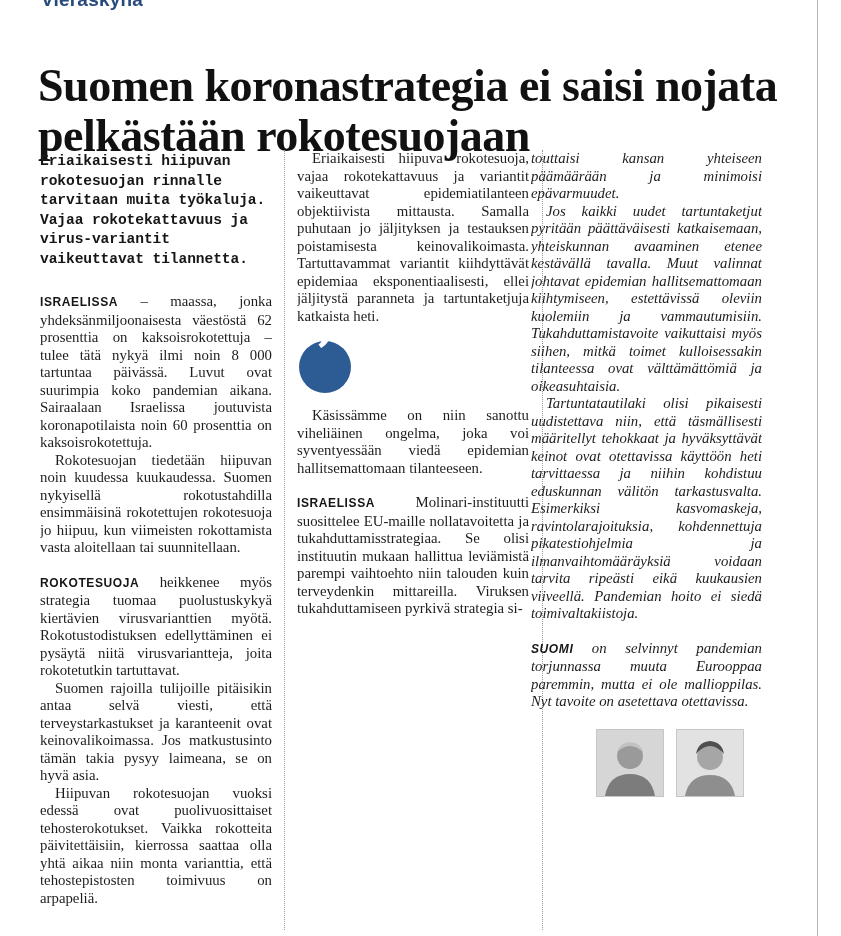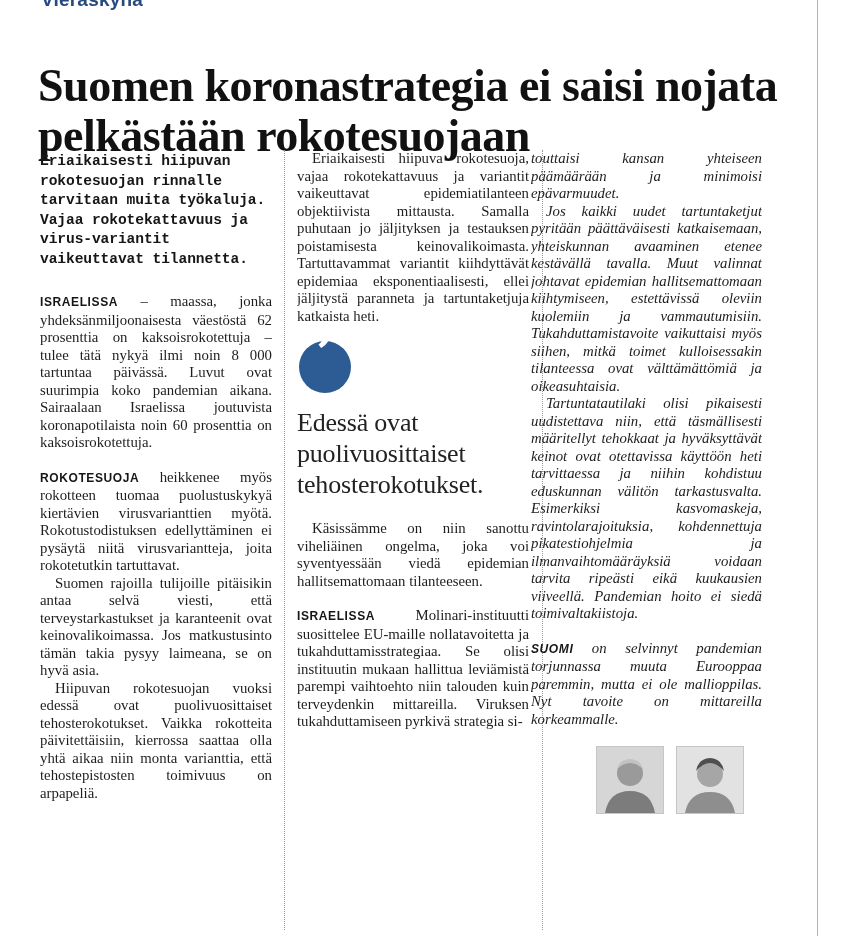--- a/index.html
+++ b/index.html
@@ -74,53 +74,53 @@
 <div class="vdiv vdiv1"></div>
 <div class="vdiv vdiv2"></div>
 
 <div class="col col1">
   <div class="intro">Eriaikaisesti hiipuvan rokotesuojan rinnalle tarvitaan muita työkaluja. Vajaa rokotekattavuus ja virus-variantit vaikeuttavat tilannetta.</div>
 
   <p class="body-p">
     <span class="lead">ISRAELISSA</span>
     <span>– maassa, jonka yhdeksänmiljoonaisesta väestöstä 62 prosenttia on kaksoisrokotettuja – tulee tätä nykyä ilmi noin 8&nbsp;000 tartuntaa päivässä. Luvut ovat suurimpia koko pandemian aikana. Sairaalaan Israelissa joutuvista koronapotilaista noin 60 prosenttia on kaksoisrokotettuja.</span>
   </p>
+  <p class="body-p indent-p">Rokotesuojan tiedetään hiipuvan noin kuudessa kuukaudessa. Suomen nykyisellä rokotustahdilla ensimmäisinä rokotettujen rokotesuoja jo hiipuu, kun viimeisten rokottamista vasta aloitellaan tai suunnitellaan.</p>
   <p class="body-p gap-p">
     <span class="lead">ROKOTESUOJA</span>
-    <span>heikkenee myös rokotteen tuomaa puolustuskykyä kiertävien virusvarianttien myötä. Rokotustodistuksen edellyttäminen ei pysäytä niitä virusvariantteja, joita rokotetutkin tartuttavat.</span>
+    <span>heikkenee myös strategia tuomaa puolustuskykyä kiertävien virusvarianttien myötä. Rokotustodistuksen edellyttäminen ei pysäytä niitä virusvariantteja, joita rokotetutkin tartuttavat.</span>
   </p>
   <p class="body-p indent-p">Suomen rajoilla tulijoille pitäisikin antaa selvä viesti, että terveystarkastukset ja karanteenit ovat keinovalikoimassa. Jos matkustusinto tämän takia pysyy laimeana, se on hyvä asia.</p>
   <p class="body-p indent-p">Hiipuvan rokotesuojan vuoksi edessä ovat puolivuosittaiset tehosterokotukset. Vaikka rokotteita päivitettäisiin, kierrossa saattaa olla yhtä aikaa niin monta varianttia, että tehostepistosten toimivuus on arpapeliä.</p>
 
 </div>
 
 <div class="col col2">
   <p class="body-p indent-p">Eriaikaisesti hiipuva rokotesuoja, vajaa rokotekattavuus ja variantit vaikeuttavat epidemiatilanteen objektiivista mittausta. Samalla puhutaan jo jäljityksen ja testauksen poistamisesta keinovalikoimasta. Tartuttavammat variantit kiihdyttävät epidemiaa eksponentiaalisesti, ellei jäljitystä paranneta ja tartuntaketjuja katkaista heti.</p>
 
   <div class="quote-block">
     <div class="quote-circle">
       <span class="quote-mark">’</span>
     </div>
-    <div class="quote-text">Edessä ovat puolivuosittaiset tehosterokotukset.</div>
   </div>
 
   <p class="body-p indent-p">Käsissämme on niin sanottu viheliäinen ongelma, joka voi syventyessään viedä epidemian hallitsemattomaan tilanteeseen.</p>
   <p class="body-p gap-p">
     <span class="lead">ISRAELISSA</span>
     <span>Molinari-instituutti suosittelee EU-maille nollatavoitetta ja tukahduttamisstrategiaa. Se olisi instituutin mukaan hallittua leviämistä parempi vaihtoehto niin talouden kuin terveydenkin mittareilla. Viruksen tukahduttamiseen pyrkivä strategia si-</span>
   </p>
 </div>
 
 <div class="col col3">
   <p class="body-p">touttaisi kansan yhteiseen päämäärään ja minimoisi epävarmuudet.</p>
   <p class="body-p indent-p">Jos kaikki uudet tartuntaketjut pyritään päättäväisesti katkaisemaan, yhteiskunnan avaaminen etenee kestävällä tavalla. Muut valinnat johtavat epidemian hallitsemattomaan kiihtymiseen, estettävissä oleviin kuolemiin ja vammautumisiin. Tukahduttamistavoite vaikuttaisi myös siihen, mitkä toimet kulloisessakin tilanteessa ovat välttämättömiä ja oikeasuhtaisia.</p>
   <p class="body-p indent-p">Tartuntatautilaki olisi pikaisesti uudistettava niin, että täsmällisesti määritellyt tehokkaat ja hyväksyttävät keinot ovat otettavissa käyttöön heti tarvittaessa ja niihin kohdistuu eduskunnan välitön tarkastusvalta. Esimerkiksi kasvomaskeja, ravintolarajoituksia, kohdennettuja pikatestiohjelmia ja ilmanvaihtomääräyksiä voidaan tarvita ripeästi eikä kuukausien viiveellä. Pandemian hoito ei siedä toimivaltakiistoja.</p>
   <p class="body-p gap-p">
     <span class="lead">SUOMI</span>
-    <span>on selvinnyt pandemian torjunnassa muuta Eurooppaa paremmin, mutta ei ole mallioppilas. Nyt tavoite on mittareilla korkeammalle.</span>
+    <span>on selvinnyt pandemian torjunnassa muuta Eurooppaa paremmin, mutta ei ole mallioppilas. Nyt tavoite on asetettava otettavissa.</span>
   </p>
 
   <div class="author-block">
     <div class="photos">
       <svg class="photo" viewBox="0 0 66 66" xmlns="http://www.w3.org/2000/svg">
         <rect width="66" height="66" fill="#d6d6d6"></rect>
         <circle cx="33" cy="26" r="13" fill="#9a9a9a"></circle>
         <path d="M8 66 Q12 44 33 44 Q54 44 58 66 Z" fill="#7c7c7c"></path>
         <path d="M20 22 Q33 10 46 22 Q44 13 33 12 Q22 13 20 22 Z" fill="#c2c2c2"></path>
       </svg>

